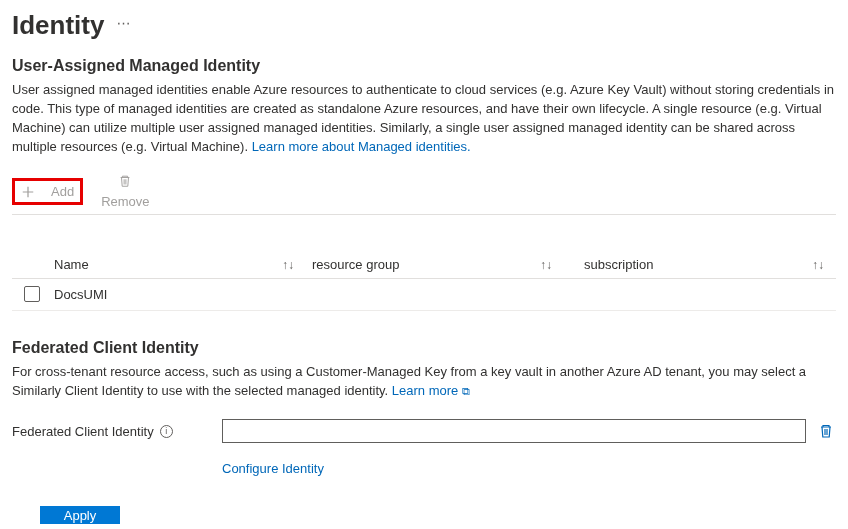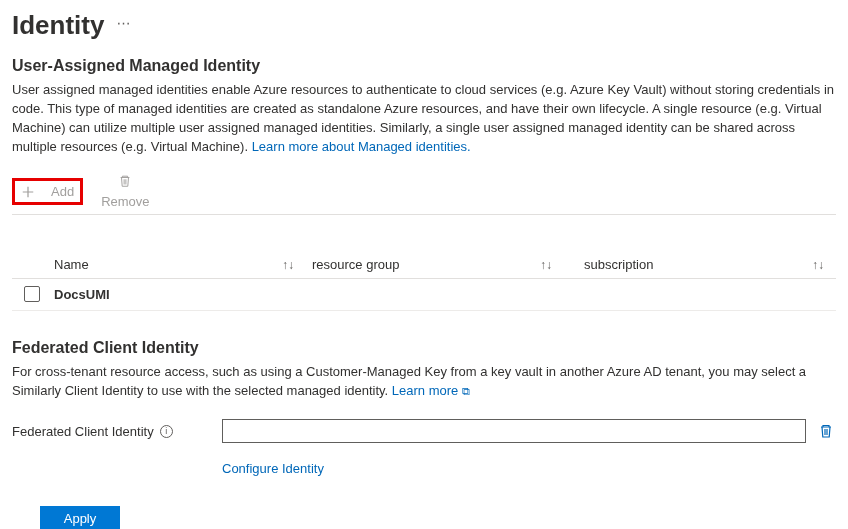--- a/index.html
+++ b/index.html
@@ -49,39 +49,39 @@
   .thead { display: flex; align-items: center; border-bottom: 1px solid #e1dfdd; padding: 6px 0; }
   .col-check { width: 42px; padding-left: 12px; }
   .col-name { flex: 1; display: flex; align-items: center; justify-content: space-between; font-weight: 400; padding-right: 18px;}
   .col-rg   { flex: 1; display: flex; align-items: center; justify-content: space-between; padding-right: 18px;}
   .col-sub  { flex: 1; display: flex; align-items: center; justify-content: space-between; padding-right: 12px; margin-left: 14px;}
   .sort-icon { color: #605e5c; font-size: 12px; }
   .trow { display: flex; align-items: center; padding: 7px 0 8px 0; border-bottom: 1px solid #edebe9; }
   .checkbox {
     width: 16px; height: 16px; border: 1px solid #605e5c; border-radius: 2px; background:#fff;
   }
-  .trow .col-name, .trow .col-rg, .trow .col-sub { font-weight: 700; }
+  .trow .col-name, .trow .col-rg, .trow .col-sub { font-weight: 400; }
 
   .fed-section { margin-top: 28px; }
   .fed-row { display: flex; align-items: center; gap: 10px; margin-top: 18px; }
   .fed-label { display: flex; align-items: center; gap: 6px; width: 200px; }
   .info-icon {
     width: 13px; height: 13px; border: 1px solid #605e5c; border-radius: 50%;
     display:inline-flex; align-items:center; justify-content:center;
     font-size: 9px; color:#605e5c;
   }
   .fed-input {
     flex: 1; height: 24px; border: 1px solid #605e5c; padding: 2px 6px; font-family: inherit;
   }
   .trash-btn { color: #0067b8; display:inline-flex; padding:2px; }
   .configure-link { margin-left: 210px; margin-top: 18px; }
 
   .footer { display: flex; gap: 10px; margin-top: 30px; padding-left: 28px; }
   .btn {
-    min-width: 80px; height: 24px; border: none; font-family: inherit;
+    min-width: 80px; height: 18px; border: none; font-family: inherit;
     font-size: 13px; cursor: pointer; padding: 0 14px;
   }
   .btn-primary { background: #0078d4; color: #fff; }
   .btn-secondary { background: #15803d; color: #fff; margin-top: 28px; }
 
   .ext-icon { font-size: 11px; }
 </style>
 </head>
 <body>
 

